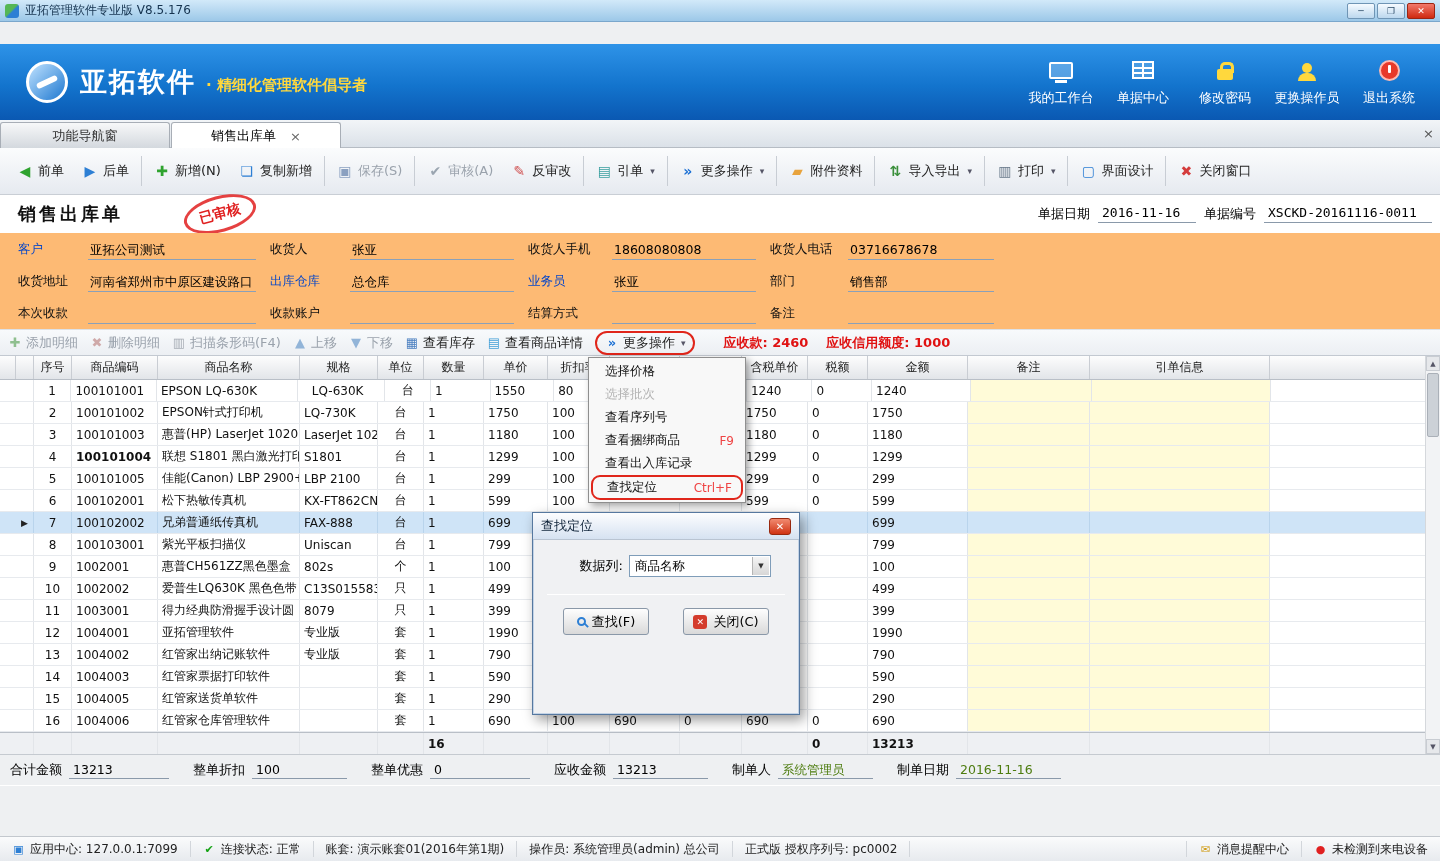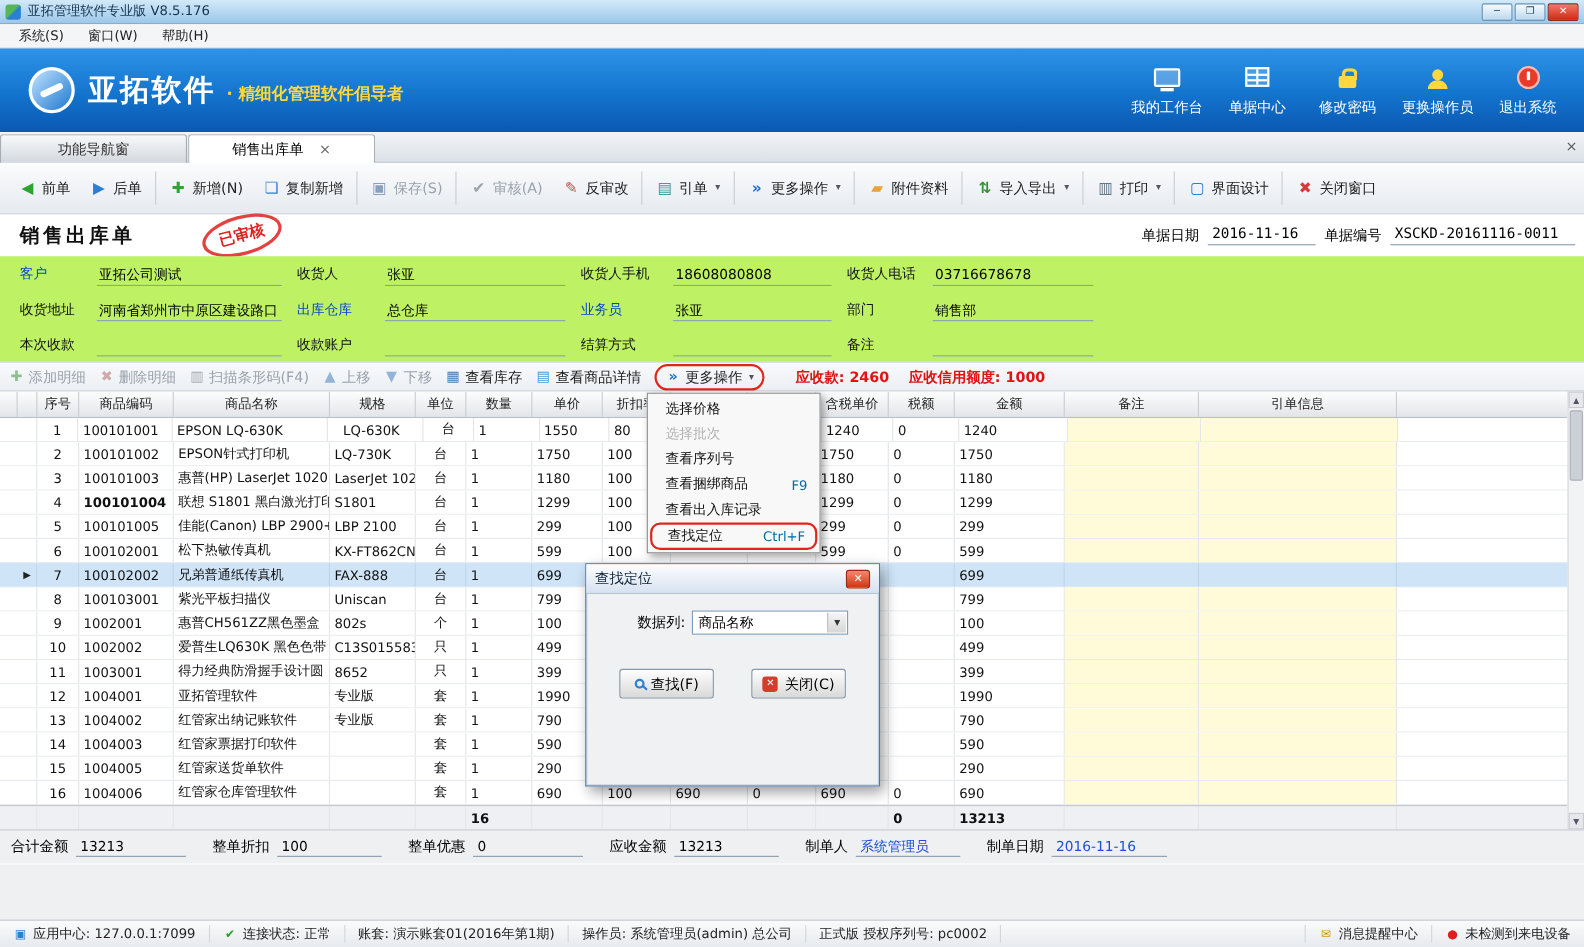--- a/index.html
+++ b/index.html
@@ -79,21 +79,21 @@
   .stamp { position:absolute; left:183px; top:1px; width:74px; height:36px;
     border:3px solid rgba(224,32,32,.85); border-radius:50%; color:#e02020;
     display:flex; align-items:center; justify-content:center; font-size:14px; font-weight:bold;
     transform:rotate(-15deg); background:rgba(255,255,255,.2); }
   .doc-right { margin-left:auto; display:flex; align-items:center; gap:8px; margin-right:8px; font-size:13px; }
   .dval { border-bottom:1px solid #8a99aa; padding:0 4px 2px;
     font-family:"DejaVu Sans Mono","Liberation Mono",monospace; font-size:13px; }
   .dval.date { width:98px; } .dval.no { width:168px; }
 
   
-  .formarea { position:absolute; left:0; top:233px; width:100%; height:96px; background:#bef264; }
+  .formarea { position:absolute; left:0; top:233px; width:100%; height:96px; background:#fdba74; }
   .form-grid { display:grid; grid-template-columns:70px 182px 80px 178px 84px 158px 78px 160px; padding-left:18px; }
   .flabel { font-size:12.5px; color:#111; height:32px; display:flex; align-items:center; }
   .flabel.link { color:#0646c8; }
   .fvalue { align-self:center; height:21px; margin-right:14px; border-bottom:1px solid #8aa0b8;
     font-size:12.5px; padding:3px 2px 0; white-space:nowrap; overflow:hidden; }
 
   
   .detailbar { position:absolute; left:0; top:329px; width:100%; height:27px;
     background:linear-gradient(#f8fafc,#eceff3); border-top:1px solid #dde1e6; border-bottom:1px solid #c3c9d1;
     display:flex; align-items:center; padding-left:8px; font-size:13px; }
@@ -130,36 +130,36 @@
     background:#ccd1d7; border:1px solid #aab0b8; border-radius:2px; }
 
   
   .summary1, .summary2 { position:absolute; left:0; width:100%; height:32px;
     display:flex; align-items:center; padding-left:10px; font-size:13px; background:#eef0f2; }
   .summary1 { top:754px; border-top:1px solid #c5cad0; border-bottom:1px solid #fff; }
   .summary2 { top:786px; border-bottom:1px solid #d8dce0; }
   .sfield { display:flex; align-items:center; margin-right:24px; }
   .slabel { margin-right:7px; }
   .sval { border-bottom:1px solid #8a99aa; height:18px; padding:1px 4px 0; font-size:12.5px; white-space:nowrap; }
-  .sval.muted { color:#1d4ed8; }
+  .sval.muted { color:#4d7c0f; }
 
   
   .statusbar { position:absolute; left:0; top:836px; width:100%; height:25px;
     background:linear-gradient(#fafbfc,#e7eaee); border-top:1px solid #c3c8ce;
     display:flex; align-items:center; font-size:12px; color:#222; }
   .sseg { display:flex; align-items:center; gap:5px; padding:0 12px; border-right:1px solid #d2d6db; height:16px; }
   .sseg .ticon { width:13px; font-size:11px; }
   .sright { margin-left:auto; display:flex; }
   .sright .sseg { border-right:none; border-left:1px solid #d2d6db; }
 
   
   .ctxmenu { position:absolute; left:588px; top:357px; width:158px; background:#f8f8f8;
     border:1px solid #8f8f8f; box-shadow:3px 3px 7px rgba(0,0,0,.35); padding:2px; z-index:20; }
   .mitem2 { height:23px; display:flex; align-items:center; padding:0 9px 0 14px; font-size:12.5px; color:#111; }
-  .mitem2 .sc { margin-left:auto; color:#0369a1; font-size:12px; }
+  .mitem2 .sc { margin-left:auto; color:#ef4444; font-size:12px; }
   .mitem2.disabled { color:#b2b2b2; }
   .mitem2.ring { border:2px solid #e0261b; border-radius:9px; height:25px; }
 
   
   .dialog { position:absolute; left:532px; top:512px; width:268px; height:203px; background:#f0f1f3;
     border:1px solid #56789f; box-shadow:inset 0 0 0 1px #c3d3e6, 4px 5px 12px rgba(0,0,0,.4); z-index:30; }
   .dlg-title { height:27px; background:linear-gradient(#fdfdfe,#d6e2f1); border-bottom:1px solid #b9c4d2;
     display:flex; align-items:center; padding:0 8px; font-size:13px; color:#10243a; }
   .dlg-close { margin-left:auto; width:22px; height:17px; background:linear-gradient(#f18a70,#d03414);
     border:1px solid #99290f; border-radius:3px; color:#fff; font-size:10px; line-height:15px;
@@ -192,25 +192,20 @@
   <div class="titlebar">
     <span class="app-icon"></span>
     <span class="title">亚拓管理软件专业版 V8.5.176</span>
     <div class="win-controls">
       <div class="win-btn">─</div>
       <div class="win-btn">❐</div>
       <div class="win-btn close">✕</div>
     </div>
   </div>
 
-  <div class="menubar">
-      <div class="mitem">系统(S)</div>
-      <div class="mitem">窗口(W)</div>
-      <div class="mitem">帮助(H)</div>
-    </div>
 
   <div class="bluebar">
     <div class="logo"></div>
     <span class="brand-name">亚拓软件</span>
     <span class="brand-slogan">· 精细化管理软件倡导者</span>
     <div class="hdr-actions">
       <div class="hdr-action">
         <span class="icon-box">
             <span class="i-monitor"></span>
           </span>
@@ -628,21 +623,21 @@
           <div class="td yellow" style="width: 122px;"></div>
           <div class="td yellow" style="width: 180px;"></div>
           <div class="td noborder" style="width: 155px;"></div>
         </div>
         <div class="trow">
           <div class="td" style="width: 16px; border-right: none; padding: 0px;"></div>
           <div class="td ind" style="width: 18px;"></div>
           <div class="td ctr" style="width: 38px;">11</div>
           <div class="td" style="width: 86px;">1003001</div>
           <div class="td" style="width: 142px;">得力经典防滑握手设计圆</div>
-          <div class="td" style="width: 78px;">8652</div>
+          <div class="td" style="width: 78px;">8079</div>
           <div class="td ctr" style="width: 46px;">只</div>
           <div class="td" style="width: 60px;">1</div>
           <div class="td" style="width: 64px;">399</div>
           <div class="td" style="width: 62px;"></div>
           <div class="td" style="width: 70px;"></div>
           <div class="td" style="width: 62px;"></div>
           <div class="td" style="width: 66px;"></div>
           <div class="td" style="width: 60px;"></div>
           <div class="td" style="width: 100px;">399</div>
           <div class="td yellow" style="width: 122px;"></div>

